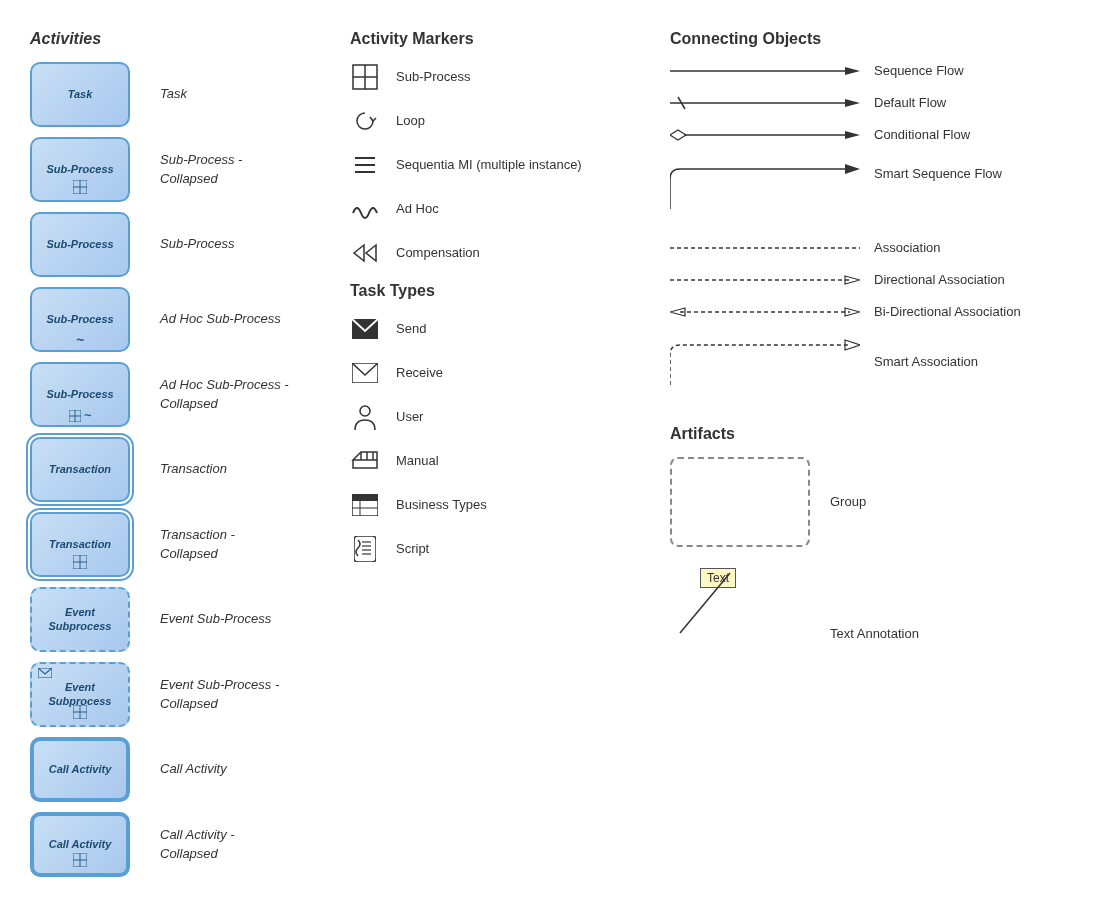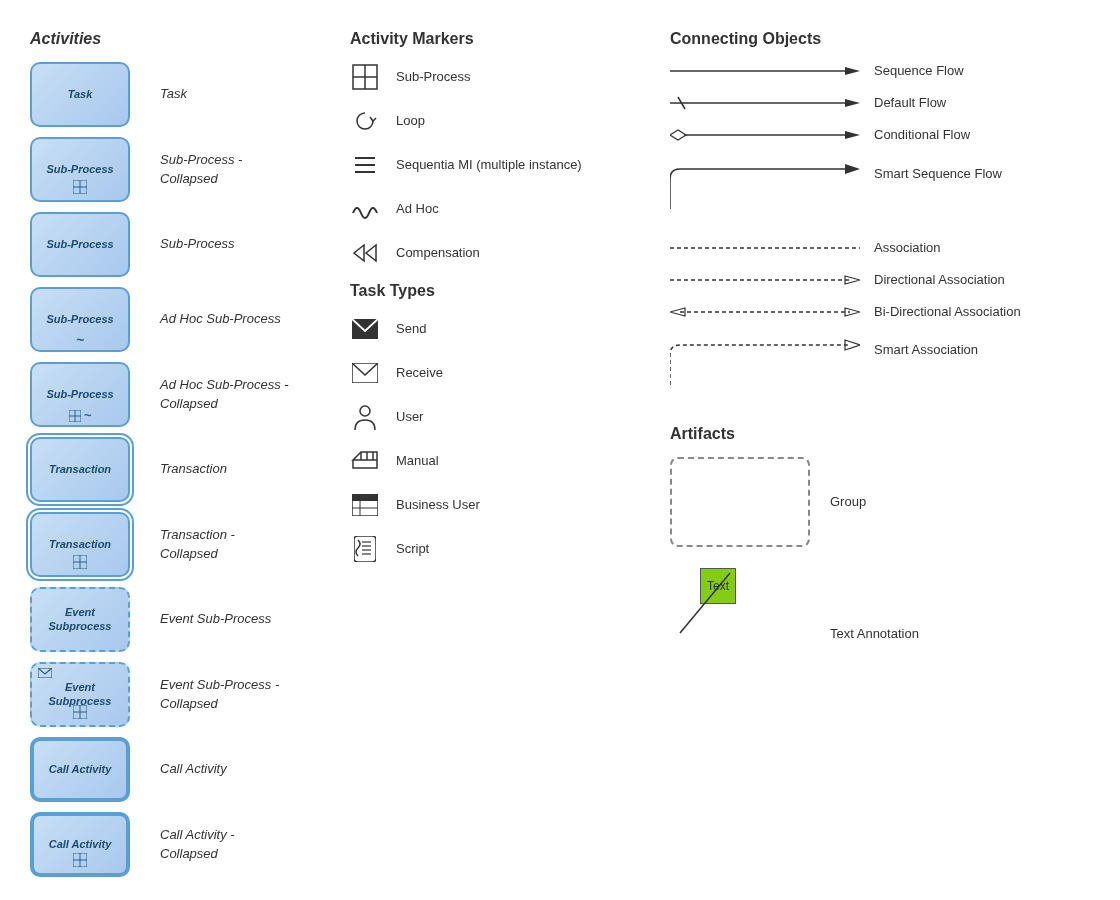--- a/index.html
+++ b/index.html
@@ -140,23 +140,23 @@
     .group-box {
       width: 140px;
       height: 90px;
       border: 2px dashed #888;
       border-radius: 8px;
       flex-shrink: 0;
     }
 
     .text-box {
       border: 1px solid #555;
-      padding: 10px 6px;
+      padding: 2px 6px;
       font-size: 12px;
-      background: #84cc16;
+      background: #fef9c3;
     }
 
     
     .task-types-section {
       margin-top: 7px;
     }
   </style>
 </head>
 <body>
 
@@ -390,21 +390,21 @@
 
       <div class="marker-item">
         <div class="marker-icon">
           <svg width="26" height="22" viewBox="0 0 26 22">
             <rect x="0" y="0" width="26" height="22" fill="none" stroke="#333" stroke-width="1.5"></rect>
             <rect x="0" y="0" width="26" height="7" fill="#333"></rect>
             <line x1="0" y1="14" x2="26" y2="14" stroke="#333" stroke-width="1"></line>
             <line x1="8" y1="7" x2="8" y2="22" stroke="#333" stroke-width="1"></line>
           </svg>
         </div>
-        <span class="item-label">Business User</span>
+        <span class="item-label">Business Types</span>
       </div>
 
 
       <div class="marker-item">
         <div class="marker-icon">
           <svg width="22" height="26" viewBox="0 0 22 26">
             <path d="M4 0 L18 0 Q22 0 22 4 L22 22 Q22 26 18 26 L4 26 Q0 26 0 22 L0 4 Q0 0 4 0Z" fill="none" stroke="#333" stroke-width="1.5"></path>
             <path d="M4 4 Q8 8 4 12 Q0 16 4 20" fill="none" stroke="#333" stroke-width="1.5"></path>
             <line x1="8" y1="6" x2="17" y2="6" stroke="#333" stroke-width="1.2"></line>
             <line x1="8" y1="10" x2="17" y2="10" stroke="#333" stroke-width="1.2"></line>
@@ -477,21 +477,21 @@
         <polygon points="175,5 190,9 175,13" fill="none" stroke="#333" stroke-width="1.2"></polygon>
       </svg>
       <span class="item-label">Bi-Directional Association</span>
     </div>
 
     <div class="connect-item" style="align-items: flex-start; margin-bottom: 30px;">
       <svg width="190" height="60">
         <path d="M0 50 L0 20 Q0 10 10 10 L180 10" fill="none" stroke="#333" stroke-width="1.5" stroke-dasharray="4,3"></path>
         <polygon points="175,5 190,10 175,15" fill="none" stroke="#333" stroke-width="1.2"></polygon>
       </svg>
-      <span class="item-label" style="margin-top:6px;text-align:center;">Smart Association</span>
+      <span class="item-label" style="margin-top:18px;text-align:center;">Smart Association</span>
     </div>
 
     <div class="section-title" style="margin-top: 10px;">Artifacts</div>
 
     <div class="artifact-item">
       <div class="group-box"></div>
       <span class="item-label">Group</span>
     </div>
 
     <div class="artifact-item" style="align-items: flex-end;">

